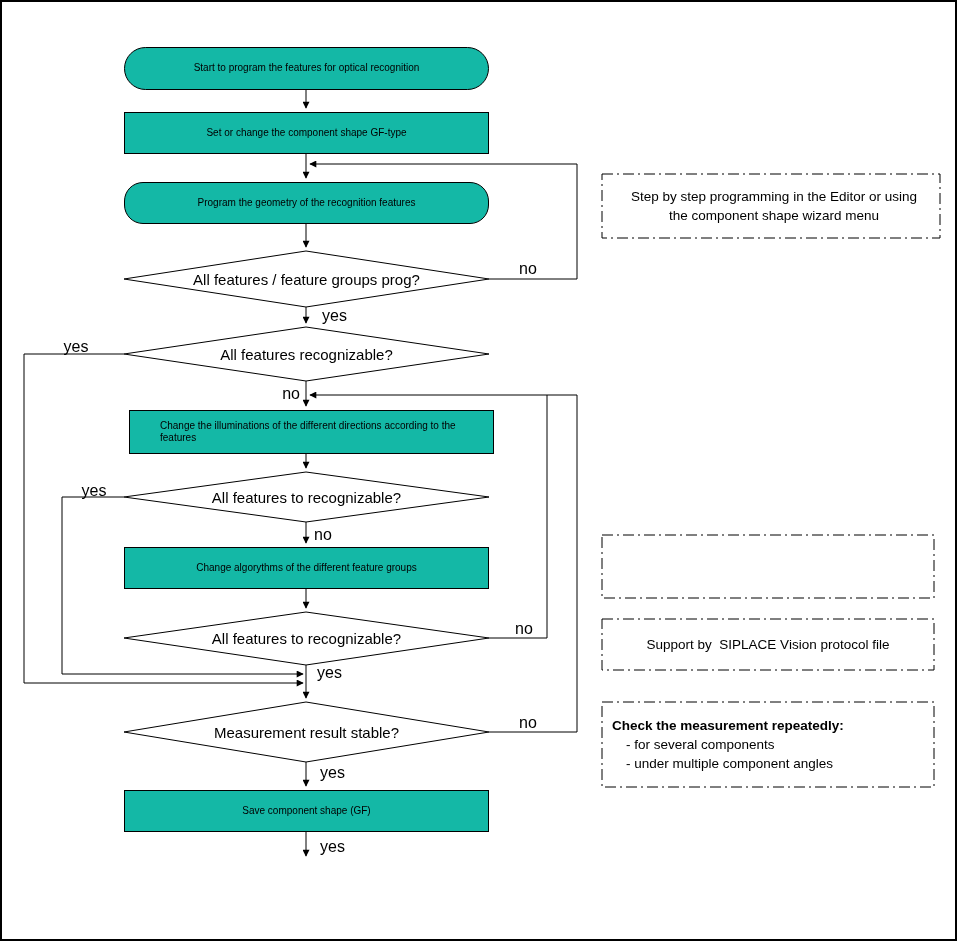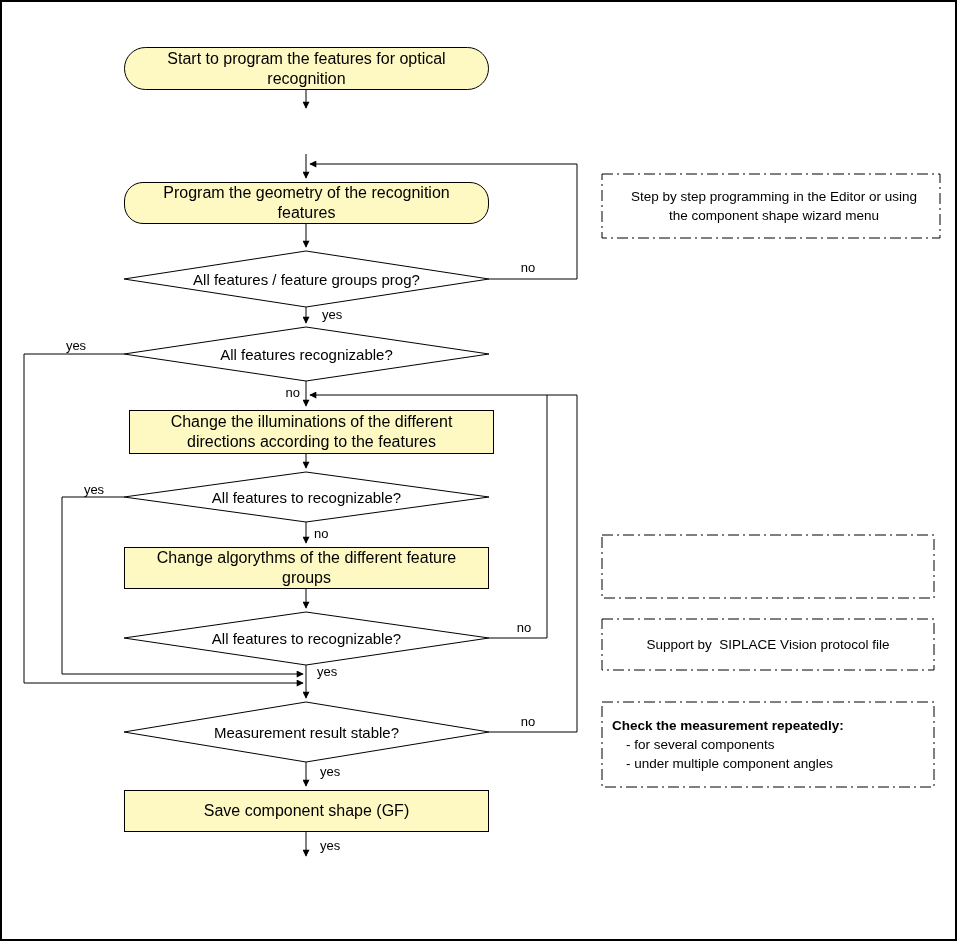--- a/index.html
+++ b/index.html
@@ -9,40 +9,39 @@
     position: relative;
     width: 957px;
     height: 941px;
     background: #ffffff;
     border: 2px solid #000000;
     overflow: hidden;
   }
   svg.layer { position: absolute; left: 0; top: 0; }
   .node {
     position: absolute;
-    background: #fef9c3;
+    background: #14b8a6;
     border: 1px solid #000000;
     display: flex;
     align-items: center;
     justify-content: center;
-    text-align: center;
-    font-size: 16px;
+    font-size: 10px;
     line-height: 1.25;
   }
   .terminator { border-radius: 22px; }
   .dlabel {
     position: absolute;
     display: flex;
     align-items: center;
     justify-content: center;
     text-align: center;
     font-size: 15px;
     background: transparent;
   }
-  .lbl { position: absolute; font-size: 13px; }
+  .lbl { position: absolute; font-size: 16px; }
   .lbl.right { text-align: right; }
   .lbl.center { text-align: center; }
   .ann {
     position: absolute;
     display: flex;
     flex-direction: column;
     align-items: center;
     justify-content: center;
     text-align: center;
     font-size: 13.5px;
@@ -91,20 +90,21 @@
     <polygon points="122,730 304,700 487,730 304,760" fill="#ffffff" stroke="#000" stroke-width="1"></polygon>
 
     <rect x="600" y="172" width="338" height="64" fill="none" stroke="#000" stroke-width="1" stroke-dasharray="11 4 2 4"></rect>
     <rect x="600" y="533" width="332" height="63" fill="none" stroke="#000" stroke-width="1" stroke-dasharray="11 4 2 4"></rect>
     <rect x="600" y="617" width="332" height="51" fill="none" stroke="#000" stroke-width="1" stroke-dasharray="11 4 2 4"></rect>
     <rect x="600" y="700" width="332" height="85" fill="none" stroke="#000" stroke-width="1" stroke-dasharray="11 4 2 4"></rect>
   </svg>
 
   <div class="node terminator" style="left:122px; top:45px; width:365px; height:43px; padding:0 40px;">Start to program the features for optical recognition</div>
 
+  <div class="node" style="left:122px; top:110px; width:365px; height:42px; padding:0 10px;">Set or change the component shape GF-type</div>
 
   <div class="node" style="left:122px; top:180px; width:365px; height:42px; padding:0 8px;border-radius:19px;">Program the geometry of the recognition features</div>
 
   <div class="node" style="left:127px; top:408px; width:365px; height:44px; padding:0 30px;">Change the illuminations of the different directions according to the features</div>
 
   <div class="node" style="left:122px; top:545px; width:365px; height:42px; padding:0 8px;">Change algorythms of the different feature groups</div>
 
   <div class="node" style="left:122px; top:788px; width:365px; height:42px; padding:0 10px;">Save component shape (GF)</div>
 
 

